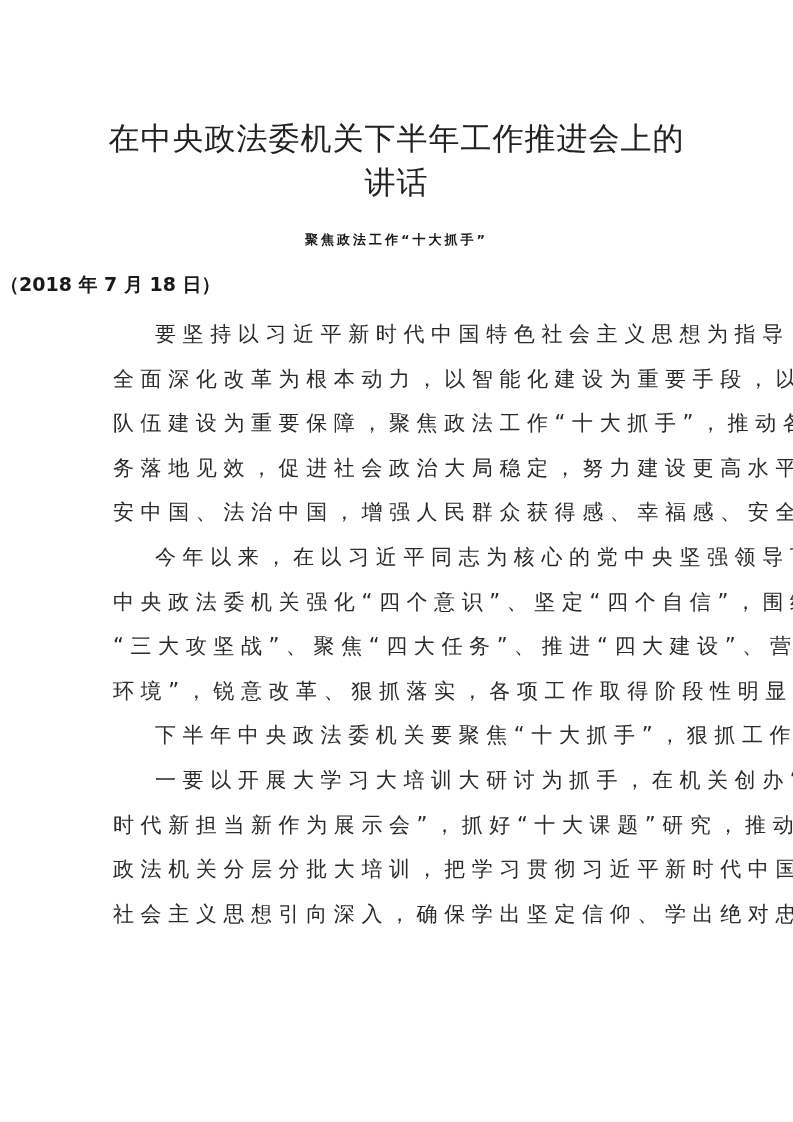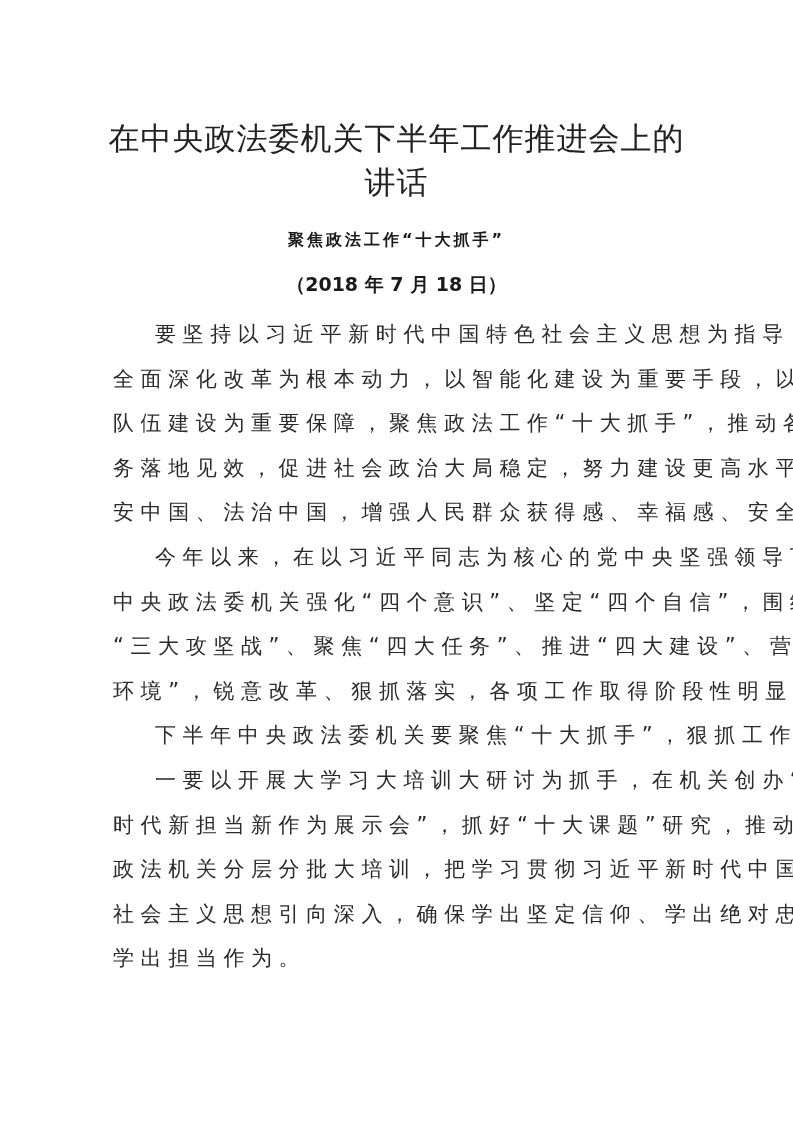--- a/index.html
+++ b/index.html
@@ -11,25 +11,25 @@
     .title {
       position: absolute; left: 100px; top: 116px; width: 593px;
       text-align: center;
       font-family: "DejaVu Serif", "Liberation Serif", serif;
       font-size: 31px; line-height: 44px; letter-spacing: 1px;
       color: #222;
     }
     .subtitle {
       position: absolute; left: 0; top: 226px; width: 793px; text-align: center;
       font-family: "DejaVu Sans", "Liberation Sans", sans-serif;
-      font-size: 16px; font-weight: bold; letter-spacing: 3px; color: #1a1a1a;
+      font-size: 13px; font-weight: bold; letter-spacing: 3px; color: #1a1a1a;
       line-height: 28px;
     }
     .date {
-      position: absolute; left: 0; top: 270px; width: 793px; text-align: center;
+      position: absolute; left: 0; top: 270px; width: 793px; text-align: left;
       font-family: "DejaVu Sans", "Liberation Sans", sans-serif;
       font-size: 19px; font-weight: bold; color: #1a1a1a; line-height: 28px;
     }
     .body {
       position: absolute; left: 113px; top: 312px; width: 570px;
       font-family: "DejaVu Sans", "Liberation Sans", sans-serif;
       font-size: 21px; line-height: 44.6px; color: #2a2a2a;
       letter-spacing: 6.6px;
     }
     .para { margin: 0; text-indent: 2em; text-align: justify; }
@@ -58,16 +58,15 @@
       <span class="line" style="margin-left:-2em">环境”，锐意改革、狠抓落实，各项工作取得阶段性明显成效。</span>
     </p>
     <p class="para">
       <span class="line">下半年中央政法委机关要聚焦“十大抓手”，狠抓工作落实，</span>
     </p>
     <p class="para">
       <span class="line">一要以开展大学习大培训大研讨为抓手，在机关创办“新</span>
       <span class="line" style="margin-left:-2em">时代新担当新作为展示会”，抓好“十大课题”研究，推动各级</span>
       <span class="line" style="margin-left:-2em">政法机关分层分批大培训，把学习贯彻习近平新时代中国特色</span>
       <span class="line" style="margin-left:-2em">社会主义思想引向深入，确保学出坚定信仰、学出绝对忠诚、</span>
-      <span class="line" style="margin-left:-2em">学出担当作为。</span>
     </p>
   </div>
 </div>
 
 </body></html>

